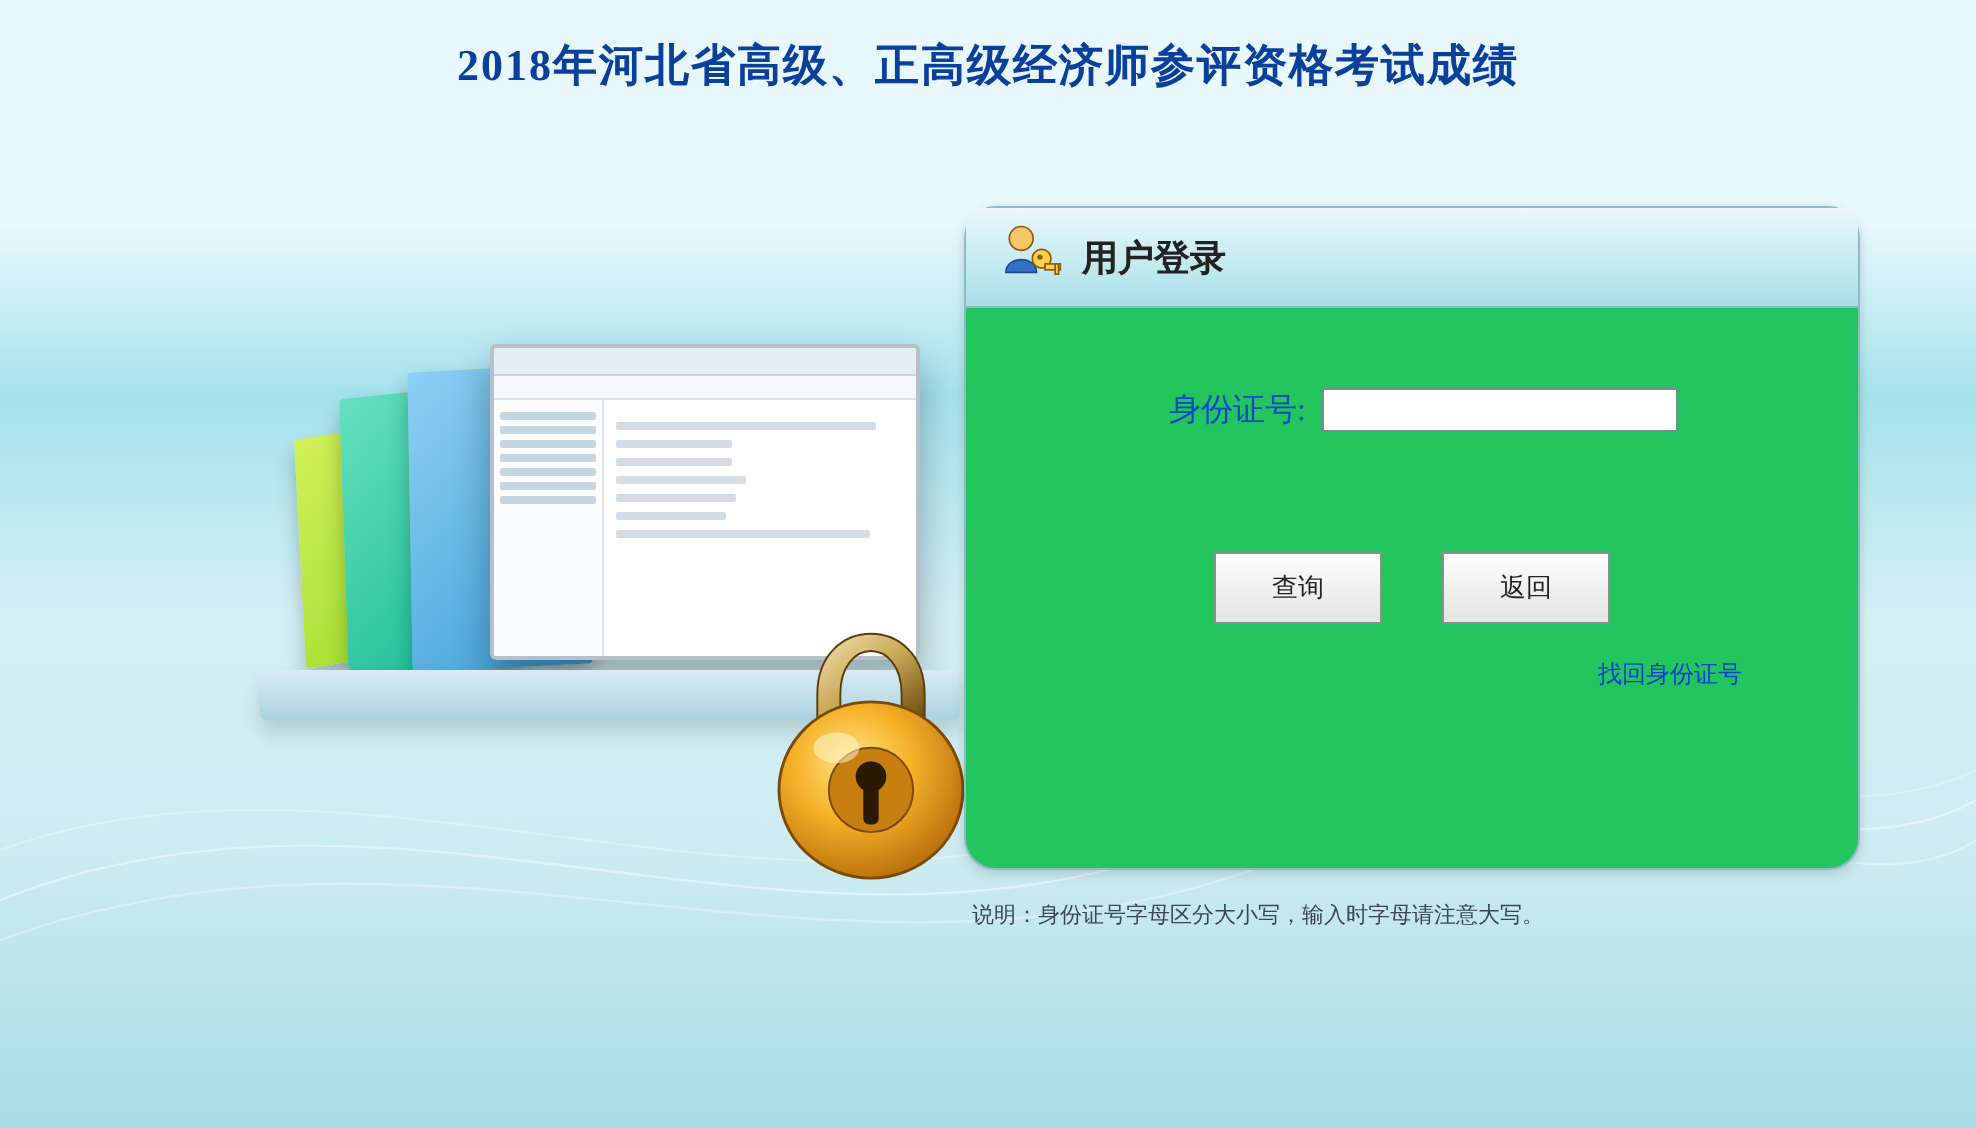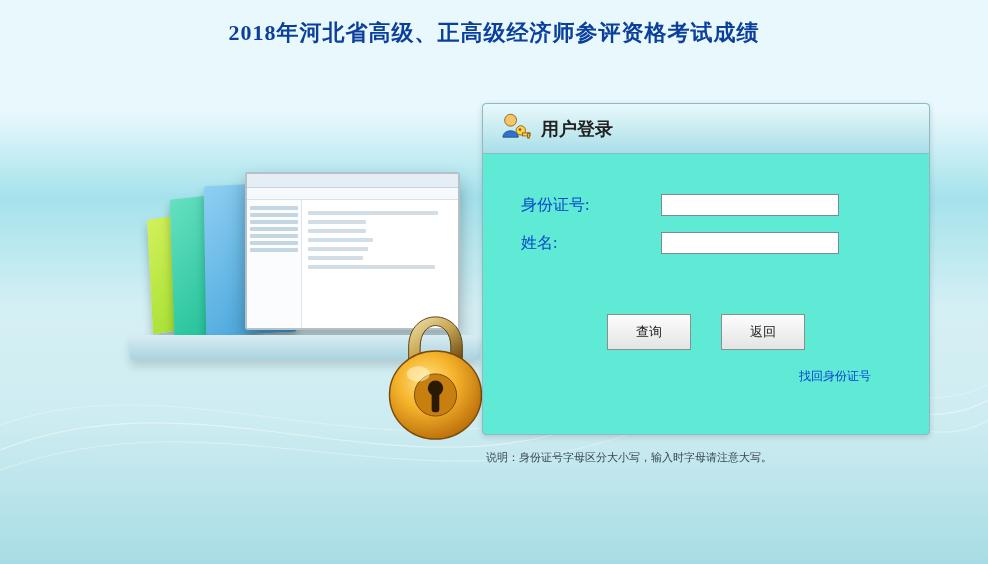--- a/index.html
+++ b/index.html
@@ -83,23 +83,23 @@
       width: 115px; height: 165px;
     }
 
     
     .login-panel {
       position: absolute;
       left: 482px;
       top: 103px;
       width: 448px;
       height: 332px;
-      background: #5eead4;
+      background: #22c55e;
       border: 1px solid #8fb9c5;
-      border-radius: 4px;
+      border-radius: 16px;
       box-shadow: 0 2px 6px rgba(0,0,0,0.15);
     }
     .panel-header {
       height: 50px;
       background: linear-gradient(to bottom, #e9f8fb 0%, #c9ecf1 50%, #a9dee8 100%);
       border-bottom: 1px solid #8fb9c5;
       border-radius: 4px 4px 0 0;
       display: flex;
       align-items: center;
       padding-left: 14px;
@@ -114,21 +114,21 @@
     .form-area {
       padding: 40px 38px 10px 38px;
     }
     .form-row {
       display: flex;
       align-items: center;
       margin-bottom: 16px;
     }
     .form-label {
       width: 140px;
-      text-align: left;
+      text-align: right;
       color: #0a49c9;
       font-size: 16px;
       padding-right: 8px;
       font-family: SimSun, serif;
     }
     .form-input {
       width: 178px;
       height: 22px;
       border: 1px solid #7a8a99;
       background: #fff;
@@ -250,24 +250,20 @@
       </svg>
     </span>
     <span class="panel-header-title">用户登录</span>
   </div>
 
   <div class="form-area">
     <div class="form-row">
       <label class="form-label">身份证号:</label>
       <input class="form-input" type="text" value="" style="">
     </div>
-    <div class="form-row">
-      <label class="form-label">姓名:</label>
-      <input class="form-input" type="text" value="" style="">
-    </div>
 
     <div class="button-row">
       <button class="btn">查询</button>
       <button class="btn">返回</button>
     </div>
 
     <div class="recover-link-row">
       <a class="recover-link">找回身份证号</a>
     </div>
   </div>

